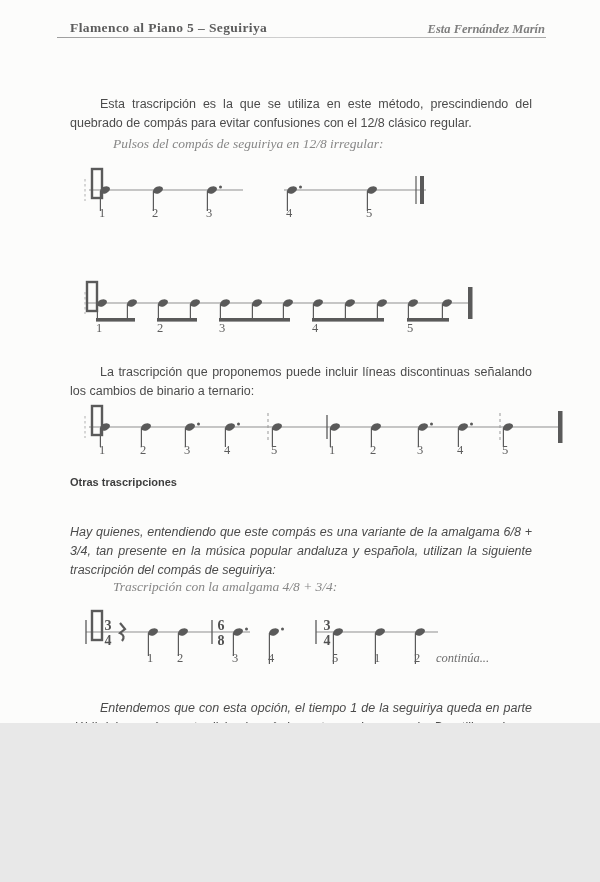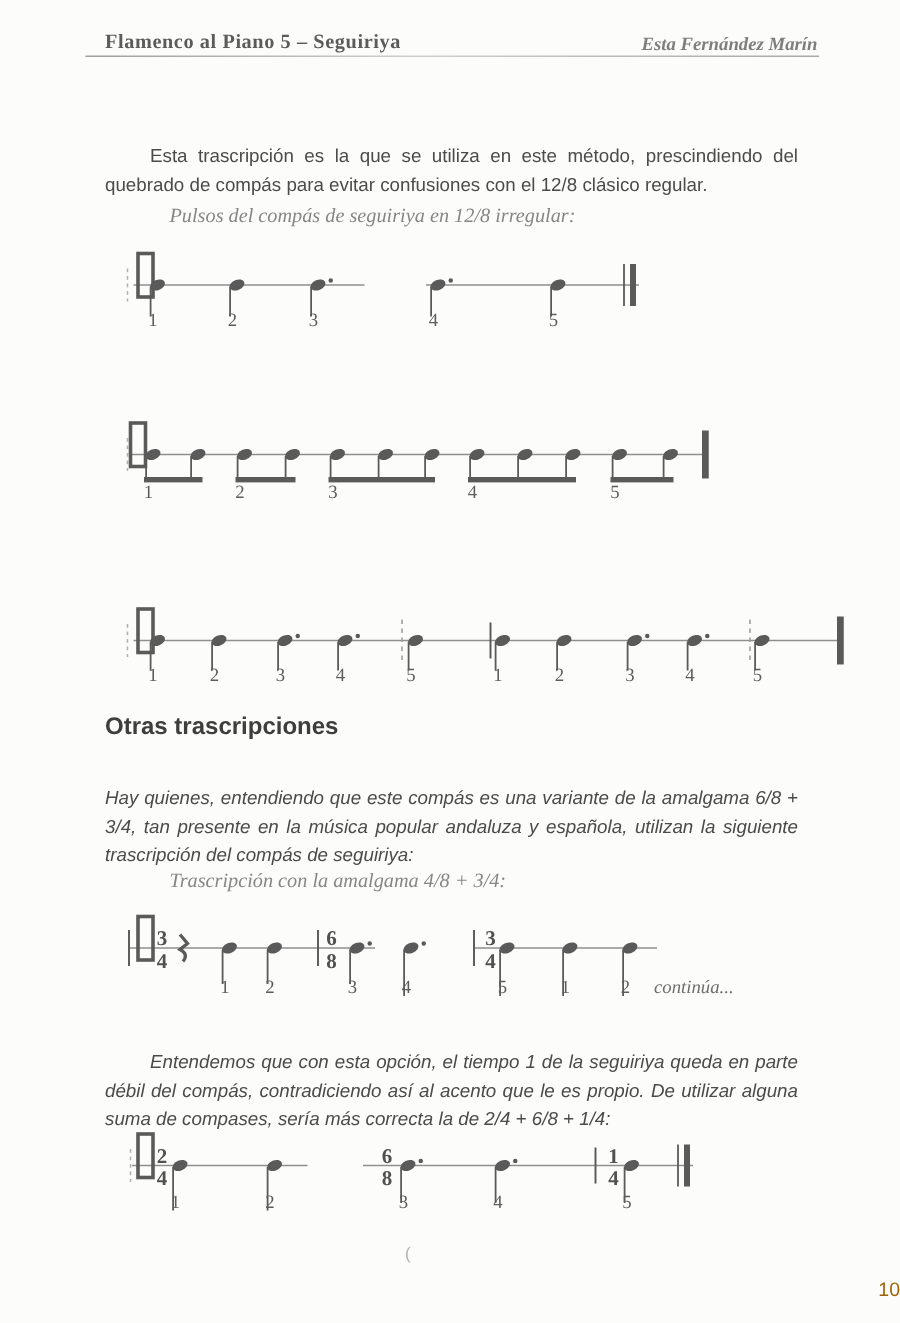--- a/index.html
+++ b/index.html
@@ -1,18 +1,18 @@
 <!DOCTYPE html>
 <html><head>
 <meta charset="utf-8">
 <style>
   html,body{margin:0;padding:0;}
   body{background:#e8e8e8;font-family:"Liberation Sans",sans-serif;}
   .page{
-    position:relative;width:600px;height:882px;margin:0 auto;
+    position:relative;width:600px;height:723px;margin:0 auto;
     background:#fcfcfb;overflow:hidden;
     box-shadow:0 0 6px rgba(0,0,0,.25);
   }
   .hdr-left{
     position:absolute;left:70px;top:20px;
     font-family:"Liberation Serif",serif;font-size:13.5px;font-weight:bold;
     color:#5c5c5c;letter-spacing:.4px;
   }
   .hdr-right{
     position:absolute;right:55px;top:22px;
@@ -29,21 +29,21 @@
     text-align:justify;
   }
   .indent{text-indent:30px;}
   .caption{
     position:absolute;left:113px;
     font-family:"Liberation Serif",serif;font-style:italic;
     font-size:13.5px;color:#868686;
   }
   .heading{
     position:absolute;left:70px;top:476px;
-    font-size:16px;font-weight:bold;color:#3e3e3e;
+    font-size:11px;font-weight:bold;color:#3e3e3e;
   }
   .music{position:absolute;left:0;}
   svg text.ts{font-family:"Liberation Serif",serif;font-size:14px;font-weight:bold;text-anchor:middle;fill:#515151;}
   svg text.num{font-family:"Liberation Serif",serif;font-size:12.5px;text-anchor:middle;fill:#5d5d5d;}
   svg text.cont{font-family:"Liberation Serif",serif;font-size:12.5px;font-style:italic;text-anchor:start;fill:#6e6e6e;}
   .page-num{
     position:absolute;left:0;right:0;top:852px;text-align:right;
     font-size:13px;color:#a16207;
   }
   .artifact{
@@ -123,20 +123,21 @@
       <line x1="377.4" y1="31" x2="377.4" y2="46" stroke="#5a5a5a" stroke-width="1.2"></line>
       <ellipse cx="382" cy="30" rx="5.2" ry="3.4" fill="#5a5a5a" transform="rotate(-22 382 30)"></ellipse>
       <line x1="408.4" y1="31" x2="408.4" y2="46" stroke="#5a5a5a" stroke-width="1.2"></line>
       <ellipse cx="413" cy="30" rx="5.2" ry="3.4" fill="#5a5a5a" transform="rotate(-22 413 30)"></ellipse>
       <text x="410" y="59" class="num">5</text>
       <line x1="442.4" y1="31" x2="442.4" y2="46" stroke="#5a5a5a" stroke-width="1.2"></line>
       <ellipse cx="447" cy="30" rx="5.2" ry="3.4" fill="#5a5a5a" transform="rotate(-22 447 30)"></ellipse>
       <rect x="468" y="14" width="4.5" height="32" fill="#5a5a5a"></rect>
     </svg>
 
+  <p class="para indent" style="top:350px;">La trascripción que proponemos puede incluir líneas discontinuas señalando los cambios de binario a ternario:</p>
 
   <svg class="music" style="top:392px;" width="600" height="75">
       <line x1="89" y1="35" x2="561" y2="35" stroke="#8f8f8f" stroke-width="1"></line>
       <line x1="85" y1="24" x2="85" y2="46" stroke="#b0b0b0" stroke-width="1" stroke-dasharray="2.5,2.5"></line>
       <rect x="92" y="14" width="10" height="29" fill="none" stroke="#5a5a5a" stroke-width="2.4"></rect>
       <line x1="100.4" y1="36" x2="100.4" y2="55" stroke="#5a5a5a" stroke-width="1.2"></line>
       <ellipse cx="105" cy="35" rx="5.2" ry="3.4" fill="#5a5a5a" transform="rotate(-22 105 35)"></ellipse>
       <text x="102" y="62" class="num">1</text>
       <line x1="141.4" y1="36" x2="141.4" y2="55" stroke="#5a5a5a" stroke-width="1.2"></line>
       <ellipse cx="146" cy="35" rx="5.2" ry="3.4" fill="#5a5a5a" transform="rotate(-22 146 35)"></ellipse>

